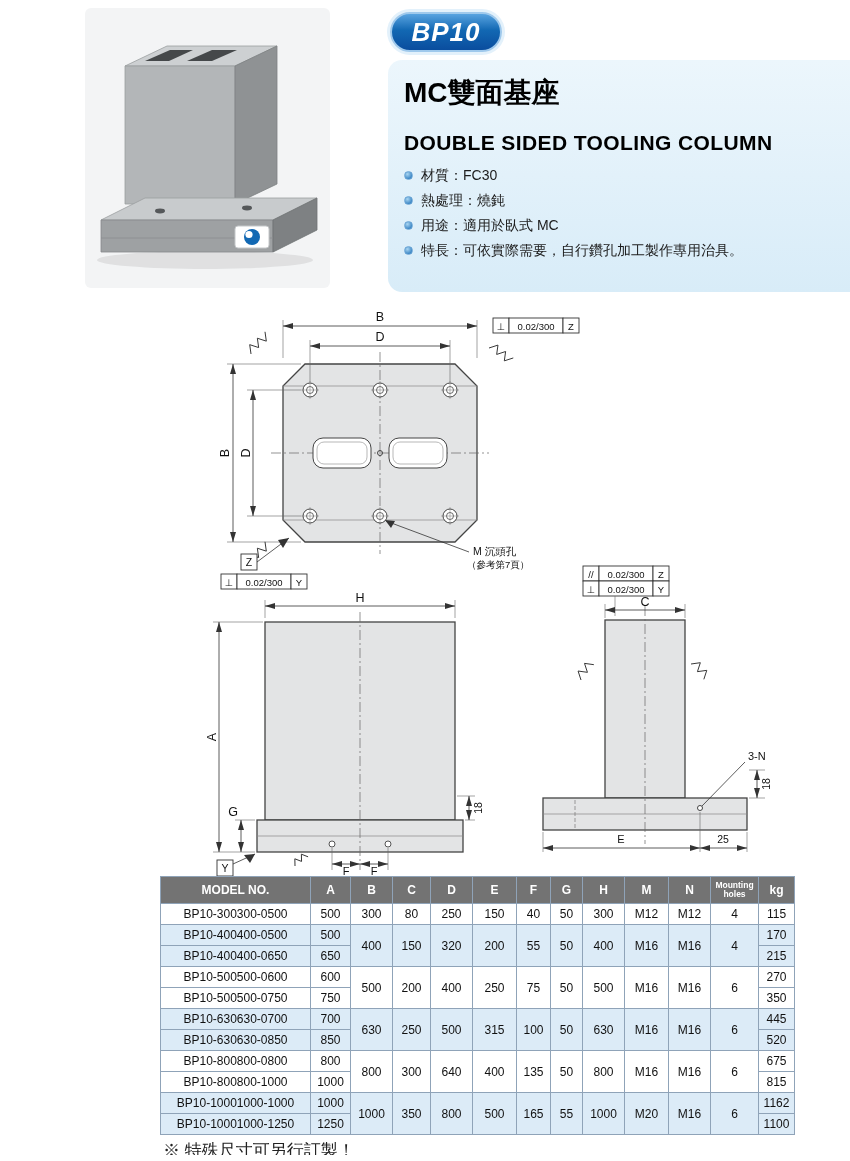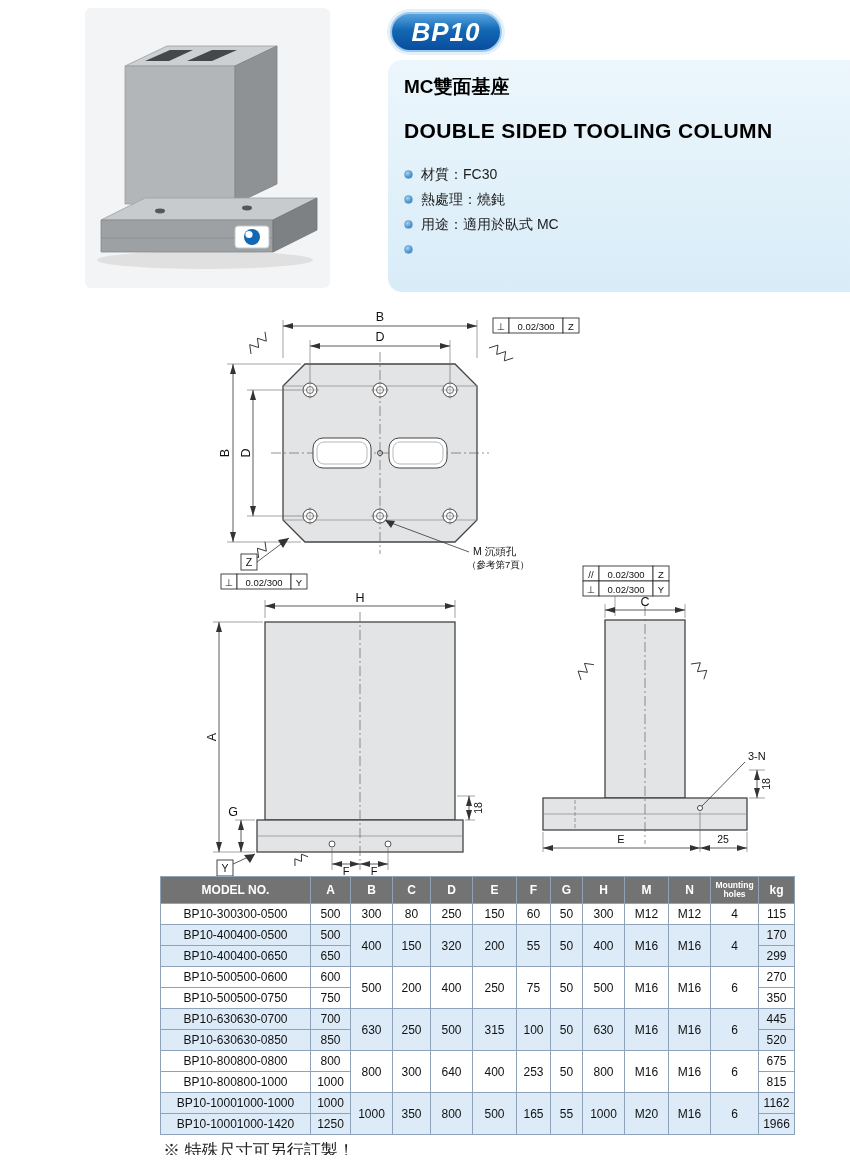--- a/index.html
+++ b/index.html
@@ -11,23 +11,23 @@
   .photo { position:absolute; left:85px; top:8px; width:245px; height:280px; }
   .badge { position:absolute; left:390px; top:12px; width:112px; height:40px;
            border-radius:21px; border:2px solid #9fc9ec;
            background:linear-gradient(180deg,#58a3e0 0%,#1268b3 45%,#0a4d9e 100%);
            color:#fff; font-weight:bold; font-style:italic; font-size:26px;
            display:flex; align-items:center; justify-content:center; letter-spacing:1px;
            box-shadow:0 0 0 3px #e3f1fb; z-index:2; }
   .info-panel { position:absolute; left:388px; top:60px; width:462px; height:232px;
                 background:linear-gradient(180deg,#ecf6fc 0%,#d8ecf8 100%);
                 border-radius:14px 0 0 14px; padding:14px 0 0 16px; }
-  .title-zh { font-size:19px; font-weight:bold; color:#000; }
+  .title-zh { font-size:28px; font-weight:bold; color:#000; }
   .title-en { font-size:21px; font-weight:bold; color:#000; letter-spacing:0.4px; margin-top:19px; }
-  .spec-list { margin-top:23px; }
+  .spec-list { margin-top:12px; }
   .spec-item { display:flex; align-items:flex-start; margin-top:7px; font-size:14px; color:#1c1c1c; }
   .spec-bullet { width:9px; height:9px; border-radius:50%; flex:none;
                  background:radial-gradient(circle at 35% 30%,#aad6f2,#1268b3);
                  margin:4px 8px 0 0; border:1px solid #6ca6d6; }
 
   
   .drw { position:absolute; }
   .drw text { font-family:"Liberation Sans",sans-serif; fill:#111; }
   .t9  { font-size:9.5px; }
   .t10 { font-size:10.5px; }
@@ -95,20 +95,21 @@
       <div class="spec-item">
         <span class="spec-bullet"></span>
         <span>熱處理：燒鈍</span>
       </div>
       <div class="spec-item">
         <span class="spec-bullet"></span>
         <span>用途：適用於臥式 MC</span>
       </div>
       <div class="spec-item">
         <span class="spec-bullet"></span>
+        <span>特長：可依實際需要，自行鑽孔加工製作專用治具。</span>
       </div>
     </div>
   </div>
 
   <svg class="drw" style="left:205px;top:300px" width="380" height="290" viewBox="0 0 380 290">
 
     <polygon class="obj" points="100,64 250,64 272,86 272,220 250,242 100,242 78,220 78,86"></polygon>
     <line class="thin" x1="78" y1="86" x2="272" y2="86"></line>
     <line class="thin" x1="78" y1="220" x2="272" y2="220"></line>
 
@@ -399,21 +400,21 @@
       </tr>
     </thead>
     <tbody>
       <tr class="gw">
         <td>BP10-300300-0500</td>
         <td>500</td>
         <td>300</td>
         <td>80</td>
         <td>250</td>
         <td>150</td>
-        <td>60</td>
+        <td>40</td>
         <td>50</td>
         <td>300</td>
         <td>M12</td>
         <td>M12</td>
         <td>4</td>
         <td>115</td>
       </tr>
       <tr class="gb">
         <td>BP10-400400-0500</td>
         <td>500</td>
@@ -425,21 +426,21 @@
         <td rowspan="2">50</td>
         <td rowspan="2">400</td>
         <td rowspan="2">M16</td>
         <td rowspan="2">M16</td>
         <td rowspan="2">4</td>
         <td>170</td>
       </tr>
       <tr class="gb">
         <td>BP10-400400-0650</td>
         <td>650</td>
-        <td>299</td>
+        <td>215</td>
       </tr>
       <tr class="gw">
         <td>BP10-500500-0600</td>
         <td>600</td>
         <td rowspan="2">500</td>
         <td rowspan="2">200</td>
         <td rowspan="2">400</td>
         <td rowspan="2">250</td>
         <td rowspan="2">75</td>
         <td rowspan="2">50</td>
@@ -474,21 +475,21 @@
         <td>850</td>
         <td>520</td>
       </tr>
       <tr class="gw">
         <td>BP10-800800-0800</td>
         <td>800</td>
         <td rowspan="2">800</td>
         <td rowspan="2">300</td>
         <td rowspan="2">640</td>
         <td rowspan="2">400</td>
-        <td rowspan="2">253</td>
+        <td rowspan="2">135</td>
         <td rowspan="2">50</td>
         <td rowspan="2">800</td>
         <td rowspan="2">M16</td>
         <td rowspan="2">M16</td>
         <td rowspan="2">6</td>
         <td>675</td>
       </tr>
       <tr class="gw">
         <td>BP10-800800-1000</td>
         <td>1000</td>
@@ -503,22 +504,22 @@
         <td rowspan="2">500</td>
         <td rowspan="2">165</td>
         <td rowspan="2">55</td>
         <td rowspan="2">1000</td>
         <td rowspan="2">M20</td>
         <td rowspan="2">M16</td>
         <td rowspan="2">6</td>
         <td>1162</td>
       </tr>
       <tr class="gb">
-        <td>BP10-10001000-1420</td>
+        <td>BP10-10001000-1250</td>
         <td>1250</td>
-        <td>1966</td>
+        <td>1100</td>
       </tr>
     </tbody>
   </table>
 
   <div class="footnote">※ 特殊尺寸可另行訂製！</div>
 
 </div>
 
 </body></html>

